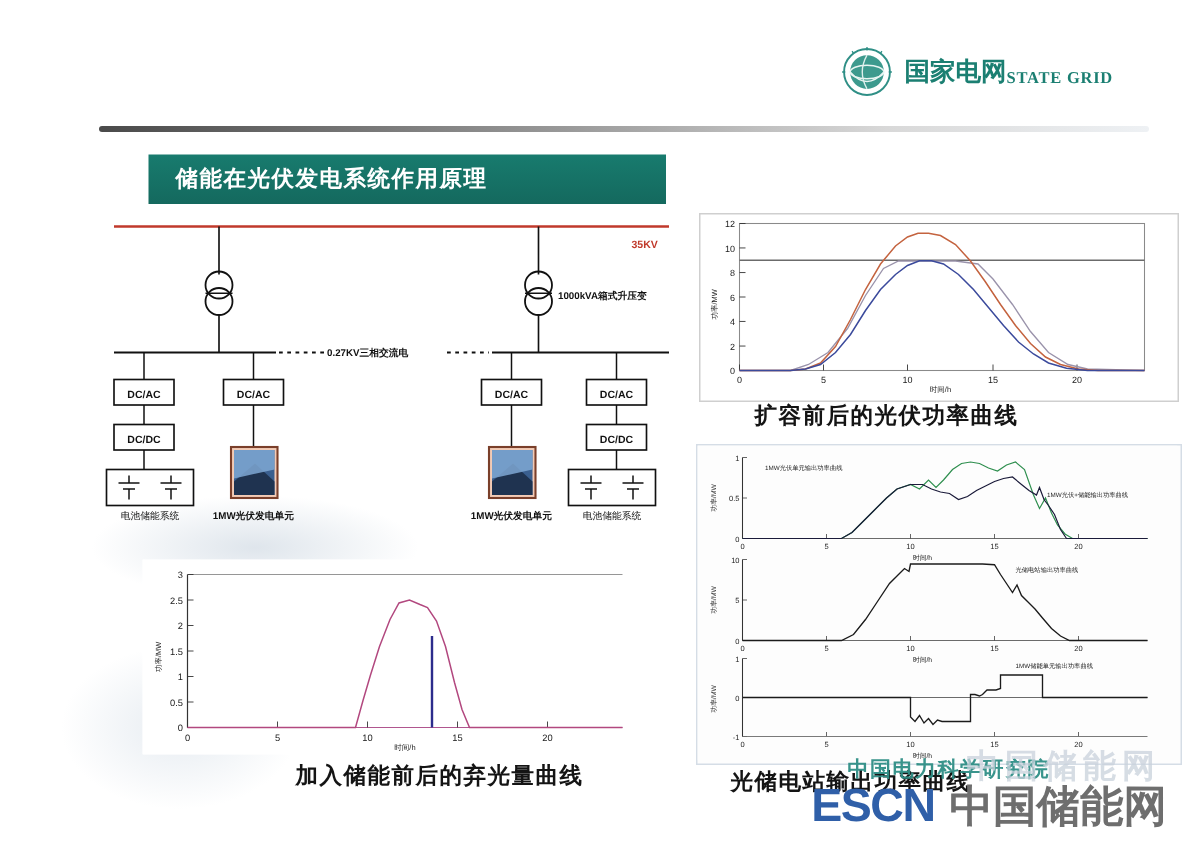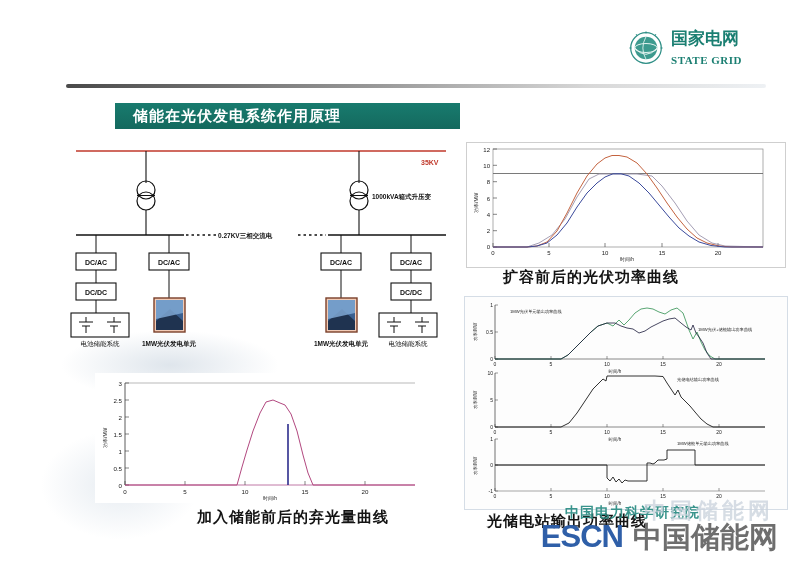--- a/index.html
+++ b/index.html
@@ -11,34 +11,34 @@
   .slide{position:absolute;inset:0;background:#fff;}
 
   
   .slide-title{
     position:absolute;left:66px;top:34px;
     font-size:29px;font-weight:bold;color:#1a1a1a;
     letter-spacing:1px;white-space:nowrap;
   }
   .logo-wrap{position:absolute;right:58px;top:30px;display:flex;align-items:center;gap:7px;}
   .logo-mark{width:36px;height:36px;flex:0 0 36px;}
-  .logo-text{display:flex;flex-direction:column;line-height:1;}
+  .logo-text{display:flex;line-height:1;}
   .logo-cn{font-size:17px;font-weight:bold;color:#1b7f72;letter-spacing:0px;}
   .logo-en{font-size:11px;font-weight:bold;color:#1b7f72;letter-spacing:.5px;margin-top:8px;
            font-family:"Liberation Serif","DejaVu Serif",serif;}
 
   .rule{
     position:absolute;left:66px;top:84px;width:700px;height:4px;
     background:linear-gradient(90deg,#4a4a4a 0%,#9a9a9a 45%,#d8d8d8 75%,#eef1f4 100%);
     border-radius:2px;
   }
 
   
   .left-banner{
-    position:absolute;left:115px;top:103px;width:345px;height:26px;
+    position:absolute;left:99px;top:103px;width:345px;height:33px;
     background:linear-gradient(180deg,#187b6e 0%,#14695e 100%);
     display:flex;align-items:center;
   }
   .left-banner span{color:#fff;font-size:15px;font-weight:bold;margin-left:18px;letter-spacing:1px;}
 
   .right-heading{
     position:absolute;left:500px;top:107px;
     font-size:15px;font-weight:bold;color:#1f1f1f;letter-spacing:1px;
   }
 

